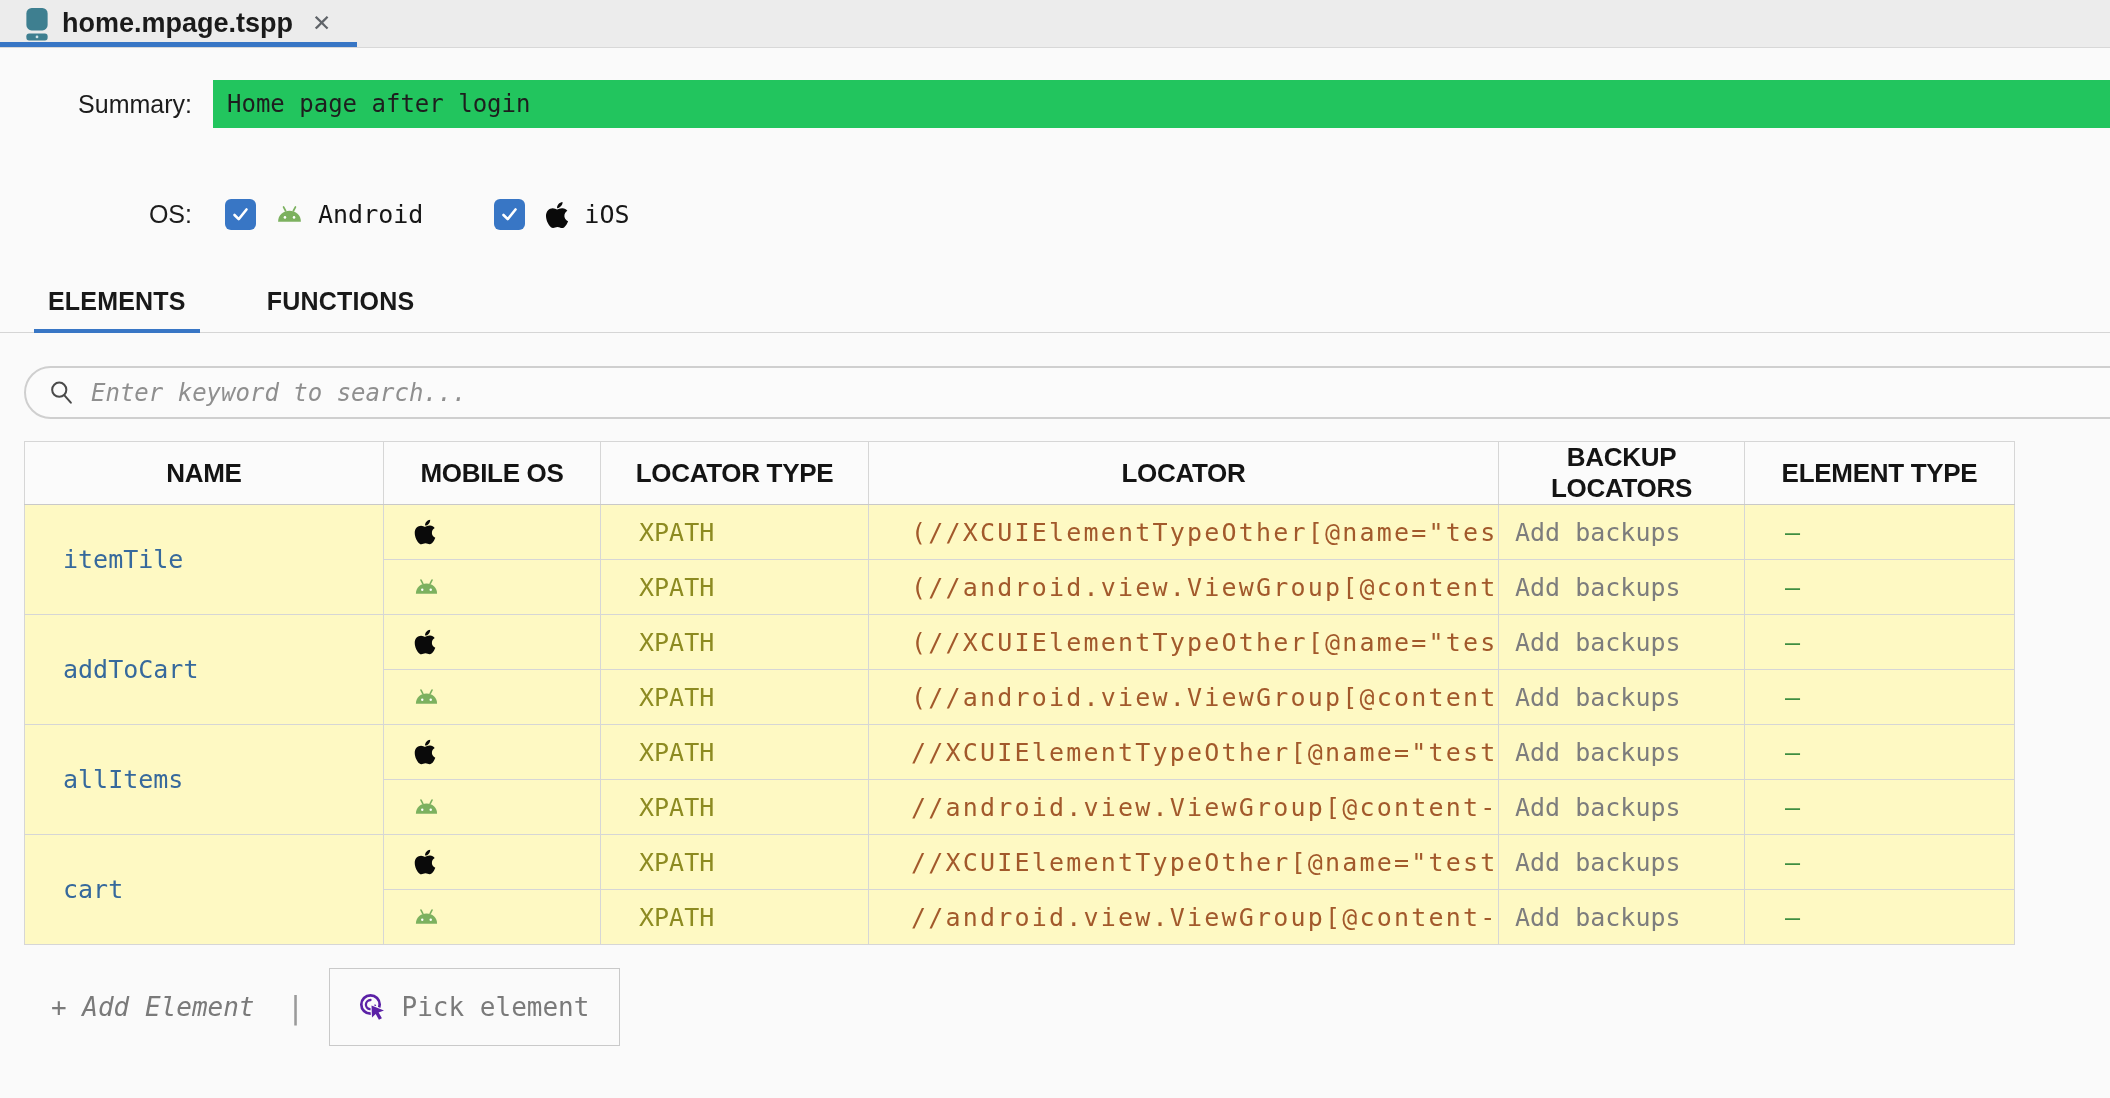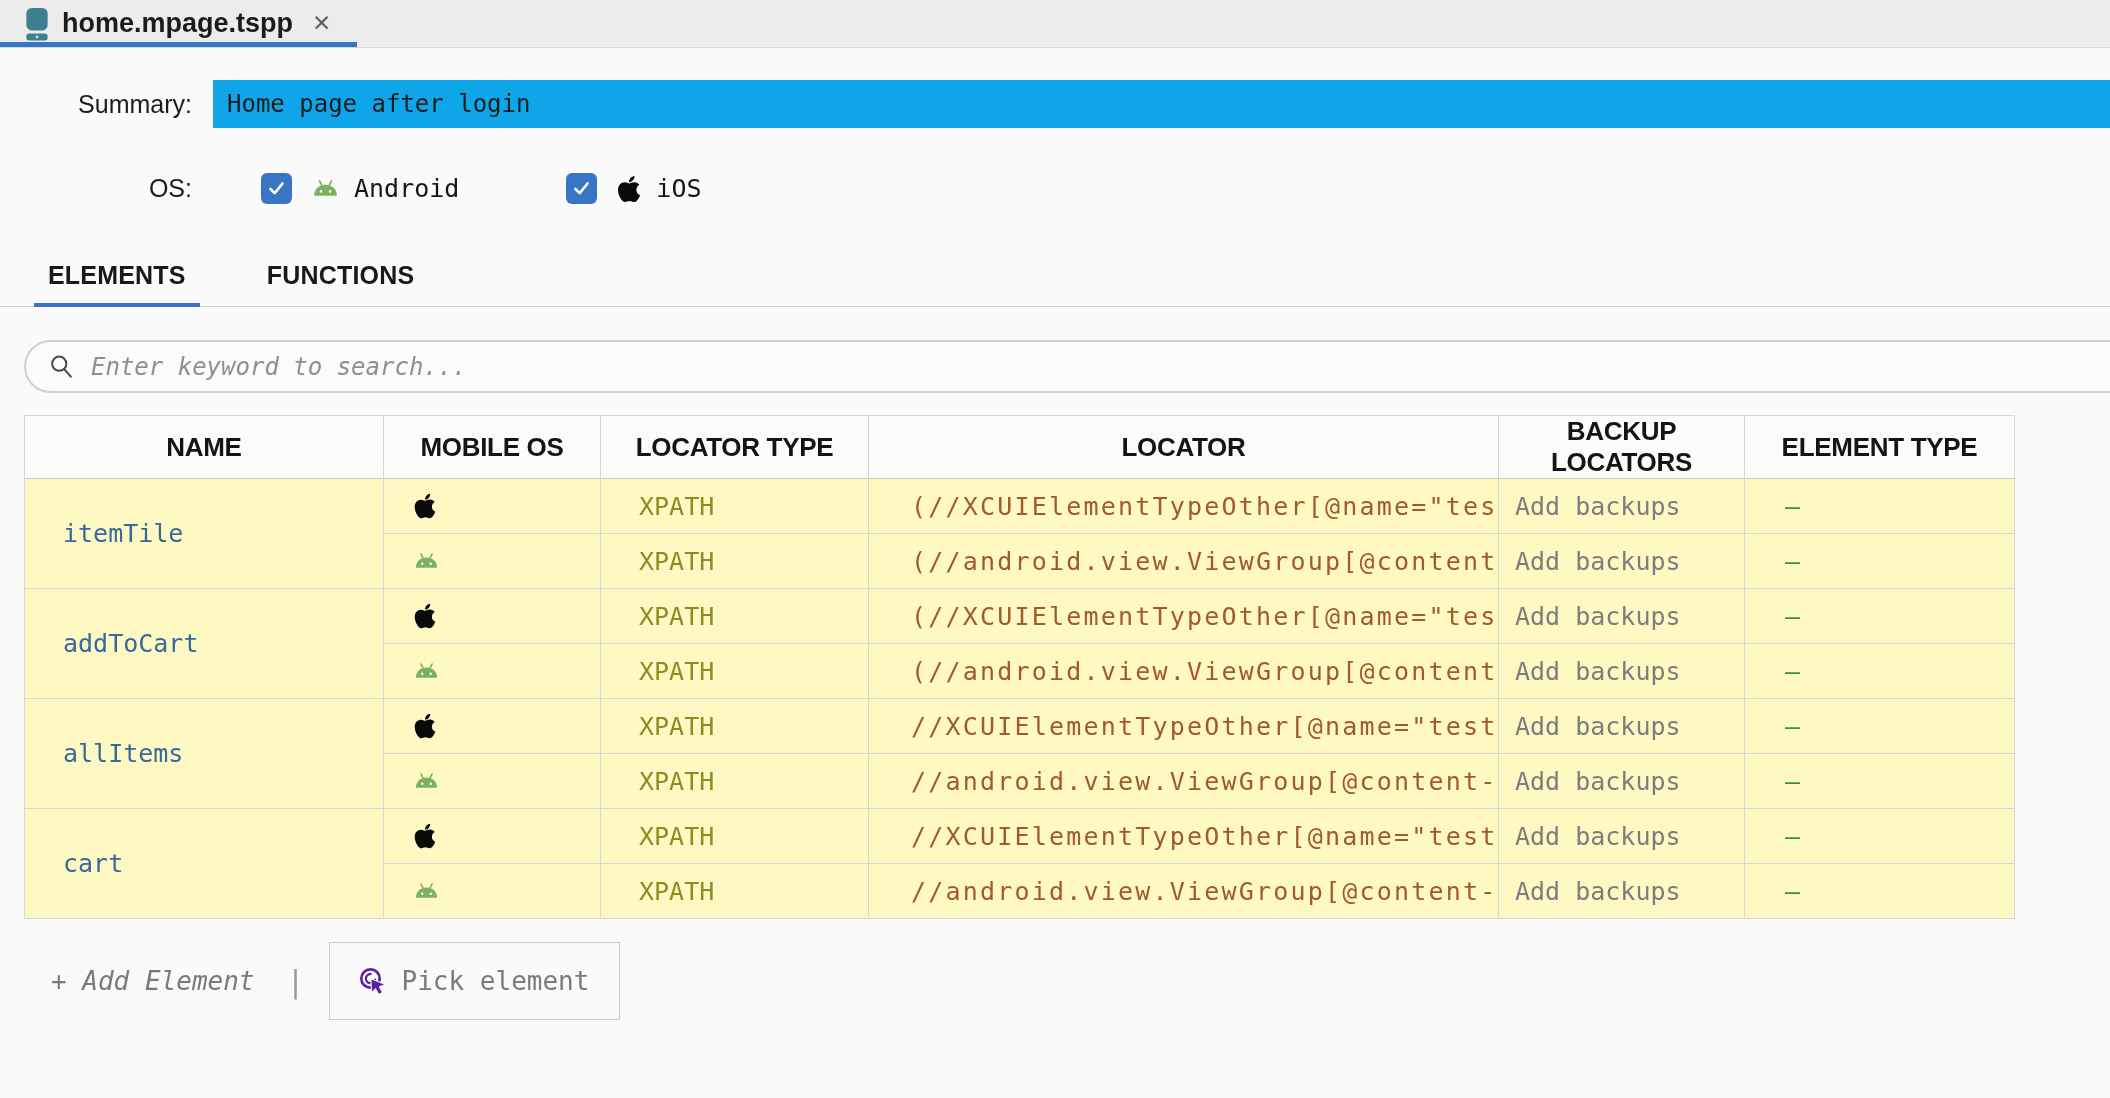--- a/index.html
+++ b/index.html
@@ -14,24 +14,24 @@
   
   .tabbar { height:48px; background:#ECECEC; border-bottom:1px solid #D8D8D8; display:flex; align-items:stretch; }
   .tab { position:relative; display:flex; align-items:center; gap:13px; padding:0 26px 0 25px; }
   .tab.active::after { content:""; position:absolute; left:0; right:0; bottom:0; height:5px; background:#3876C5; }
   .tab-title { font-size:27px; font-weight:600; color:#1B1B1B; }
   .tab-close { font-size:23px; color:#5F6368; margin-left:6px; cursor:pointer; }
 
   
   .summary-row { margin-top:32px; display:flex; align-items:center; }
   .form-label { width:192px; text-align:right; font-size:25px; color:#1C1C1C; flex:none; }
-  .summary-field { margin-left:21px; height:48px; flex:1; background:#0ea5e9; display:flex; align-items:center; padding-left:14px; font-size:24px; color:#1E1E1E; }
-
-  
-  .os-row { margin-top:45px; display:flex; align-items:center;gap:36px; }
+  .summary-field { margin-left:21px; height:48px; flex:1; background:#22c55e; display:flex; align-items:center; padding-left:14px; font-size:24px; color:#1E1E1E; }
+
+  
+  .os-row { margin-top:71px; display:flex; align-items:center; }
   .checkbox { width:31px; height:31px; border-radius:6px; background:#3876C5; display:flex; align-items:center; justify-content:center; margin-left:33px; cursor:pointer; flex:none; }
   .os-opt { display:flex; align-items:center; }
   .os-icon { margin-left:19px; display:flex; align-items:center; }
   .os-name { margin-left:14px; font-size:25px; color:#161616; }
   .os-opt.second { margin-left:38px; }
 
   
   .tabs-row { margin-top:45px; border-bottom:1px solid #D5D5D5; padding-left:34px; display:flex; gap:53px;text-align:center; }
   .tab-item { position:relative; padding:12px 14px 16px 14px; font-size:25px; font-weight:600; color:#191919; letter-spacing:.2px; cursor:pointer; }
   .tab-item.active::after { content:""; position:absolute; left:0; right:0; bottom:-1px; height:4px; background:#3876C5; }

